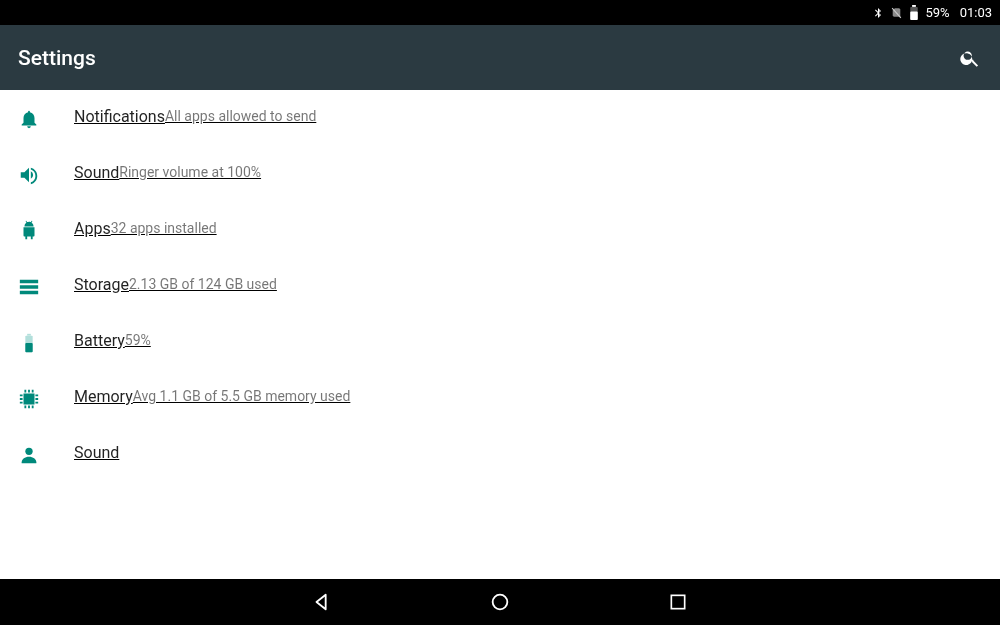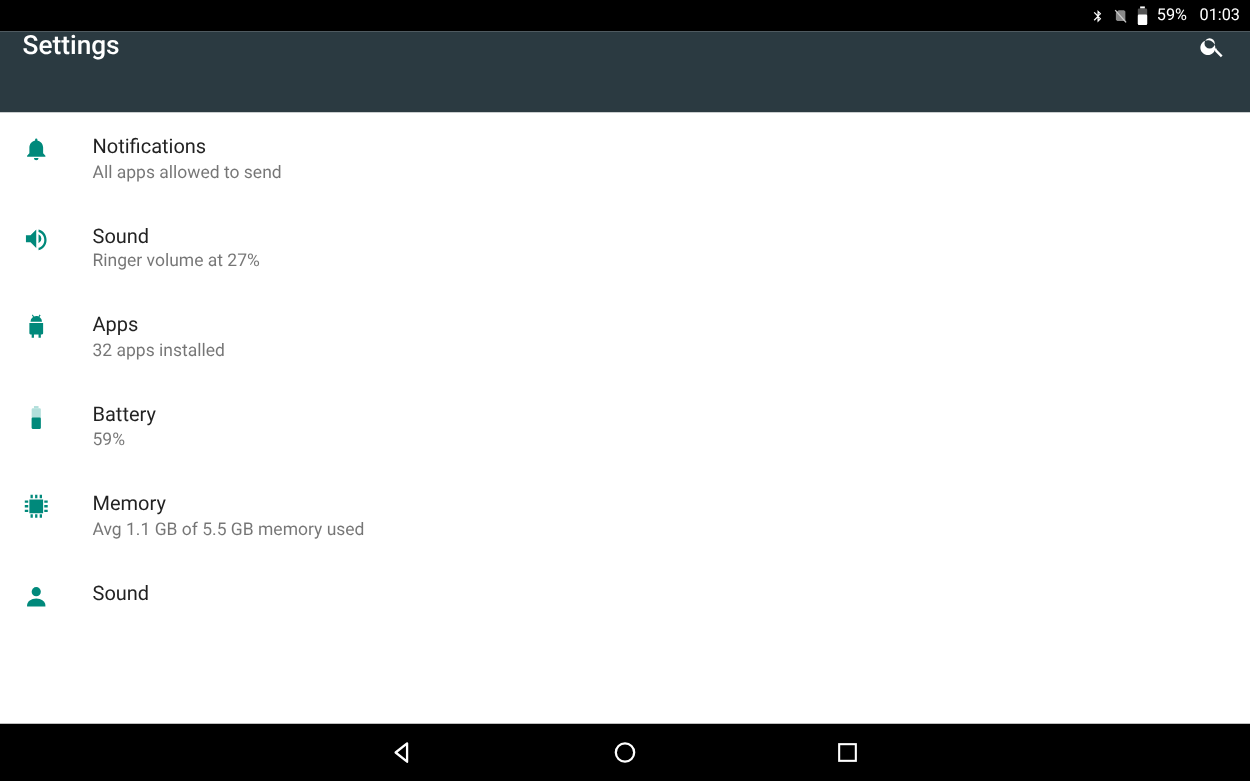--- a/index.html
+++ b/index.html
@@ -1,25 +1,25 @@
 <!DOCTYPE html>
 <html><head>
 <meta charset="utf-8">
 <style>
   * { margin: 0; padding: 0; box-sizing: border-box; }
   html, body { width: 1000px; height: 625px; font-family: Roboto, "Helvetica Neue", Arial, sans-serif; background: #fff; overflow: hidden; }
   .statusbar { height: 25px; background: #000; color: #fff; display: flex; justify-content: flex-end; align-items: center; padding: 0 8px; gap: 6px; font-size: 13px; }
   .statusbar .ico { display: inline-flex; align-items: center; }
-  .appbar { height: 65px; background: #2b3a41; color: #fff; display: flex; align-items: flex-start; padding: 0 18px; justify-content: space-between; }
+  .appbar { height: 65px; background: #2b3a41; color: #fff; display: flex; align-items: center; padding: 0 18px; justify-content: space-between; }
   .appbar-title { font-size: 21px; font-weight: 500; }
   .appbar-search { width: 24px; height: 24px; display:flex; align-items:center; justify-content:center; cursor:pointer; }
   .content { height: 489px; overflow: hidden; background:#fff; }
   .row { display:flex; align-items:flex-start; padding: 16px 18px 16px 18px; cursor:pointer; }
   .row .icon-slot { width: 56px; display:flex; justify-content:flex-start; padding-top:2px; }
-  .row .texts { display:flex; flex-direction:column; }
+  .row .texts { display:flex; flex-direction:row;text-decoration:underline; }
   .row .title { font-size: 16px; color: rgba(0,0,0,0.87); line-height:1.35; }
   .row .subtitle { font-size: 14px; color: rgba(0,0,0,0.54); margin-top:2px; }
   .teal { color: #00897b; fill:#00897b; }
   .navbar { height: 46px; background:#000; display:flex; justify-content:center; align-items:center; gap:150px; }
   .nav-btn { width:28px; height:28px; display:flex; align-items:center; justify-content:center; cursor:pointer; }
   svg { display:block; }
 </style>
 </head>
 <body>
 
@@ -74,38 +74,51 @@
   <div class="row">
     <div class="icon-slot">
         <span>
       <svg class="teal" width="22" height="22" viewBox="0 0 24 24">
             <path d="M3 9v6h4l5 5V4L7 9H3zm13.5 3a4.5 4.5 0 0 0-2.5-4v8a4.5 4.5 0 0 0 2.5-4zm-2.5-8v2.1c3 .9 5 3.6 5 6.9s-2 6-5 6.9V22c4-.9 7-4.5 7-9s-3-8.1-7-9z"></path>
           </svg>
     </span>
       </div>
     <div class="texts">
       <div class="title">Sound</div>
-      <div class="subtitle">Ringer volume at 27%</div>
+      <div class="subtitle">Ringer volume at 100%</div>
     </div>
   </div>
 
   <div class="row">
     <div class="icon-slot">
         <span>
       <svg class="teal" width="22" height="22" viewBox="0 0 24 24">
             <path d="M6 8h12v9a1 1 0 0 1-1 1h-1v3h-2v-3h-4v3H8v-3H7a1 1 0 0 1-1-1V8zm1-1a5 5 0 0 1 10 0H7zm2.2-4.2l-1-1.6.8-.5 1 1.7A5 5 0 0 1 12 2c.7 0 1.3.1 1.9.4l1-1.7.9.5-1 1.6A5 5 0 0 1 17 7H7a5 5 0 0 1 2.2-4.2zM9 5a.8.8 0 1 0 0-1.6A.8.8 0 0 0 9 5zm6 0a.8.8 0 1 0 0-1.6A.8.8 0 0 0 15 5z"></path>
           </svg>
     </span>
       </div>
     <div class="texts">
       <div class="title">Apps</div>
       <div class="subtitle">32 apps installed</div>
     </div>
   </div>
 
+  <div class="row">
+    <div class="icon-slot">
+        <span>
+      <svg class="teal" width="22" height="22" viewBox="0 0 24 24">
+            <path d="M2 4h20v4H2V4zm0 6h20v4H2v-4zm0 6h20v4H2v-4zM4 5.5h2v1H4v-1zm0 6h2v1H4v-1zm0 6h2v1H4v-1z"></path>
+          </svg>
+    </span>
+      </div>
+    <div class="texts">
+      <div class="title">Storage</div>
+      <div class="subtitle">2.13 GB of 124 GB used</div>
+    </div>
+  </div>
 
   <div class="row">
     <div class="icon-slot">
         <span>
       <svg width="22" height="22" viewBox="0 0 24 24">
             <rect x="8" y="4" width="8" height="18" rx="1" fill="#b2dfdb"></rect>
             <rect x="10" y="2" width="4" height="2" fill="#b2dfdb"></rect>
             <rect x="8" y="12" width="8" height="10" rx="1" fill="#00897b"></rect>
           </svg>
     </span>

